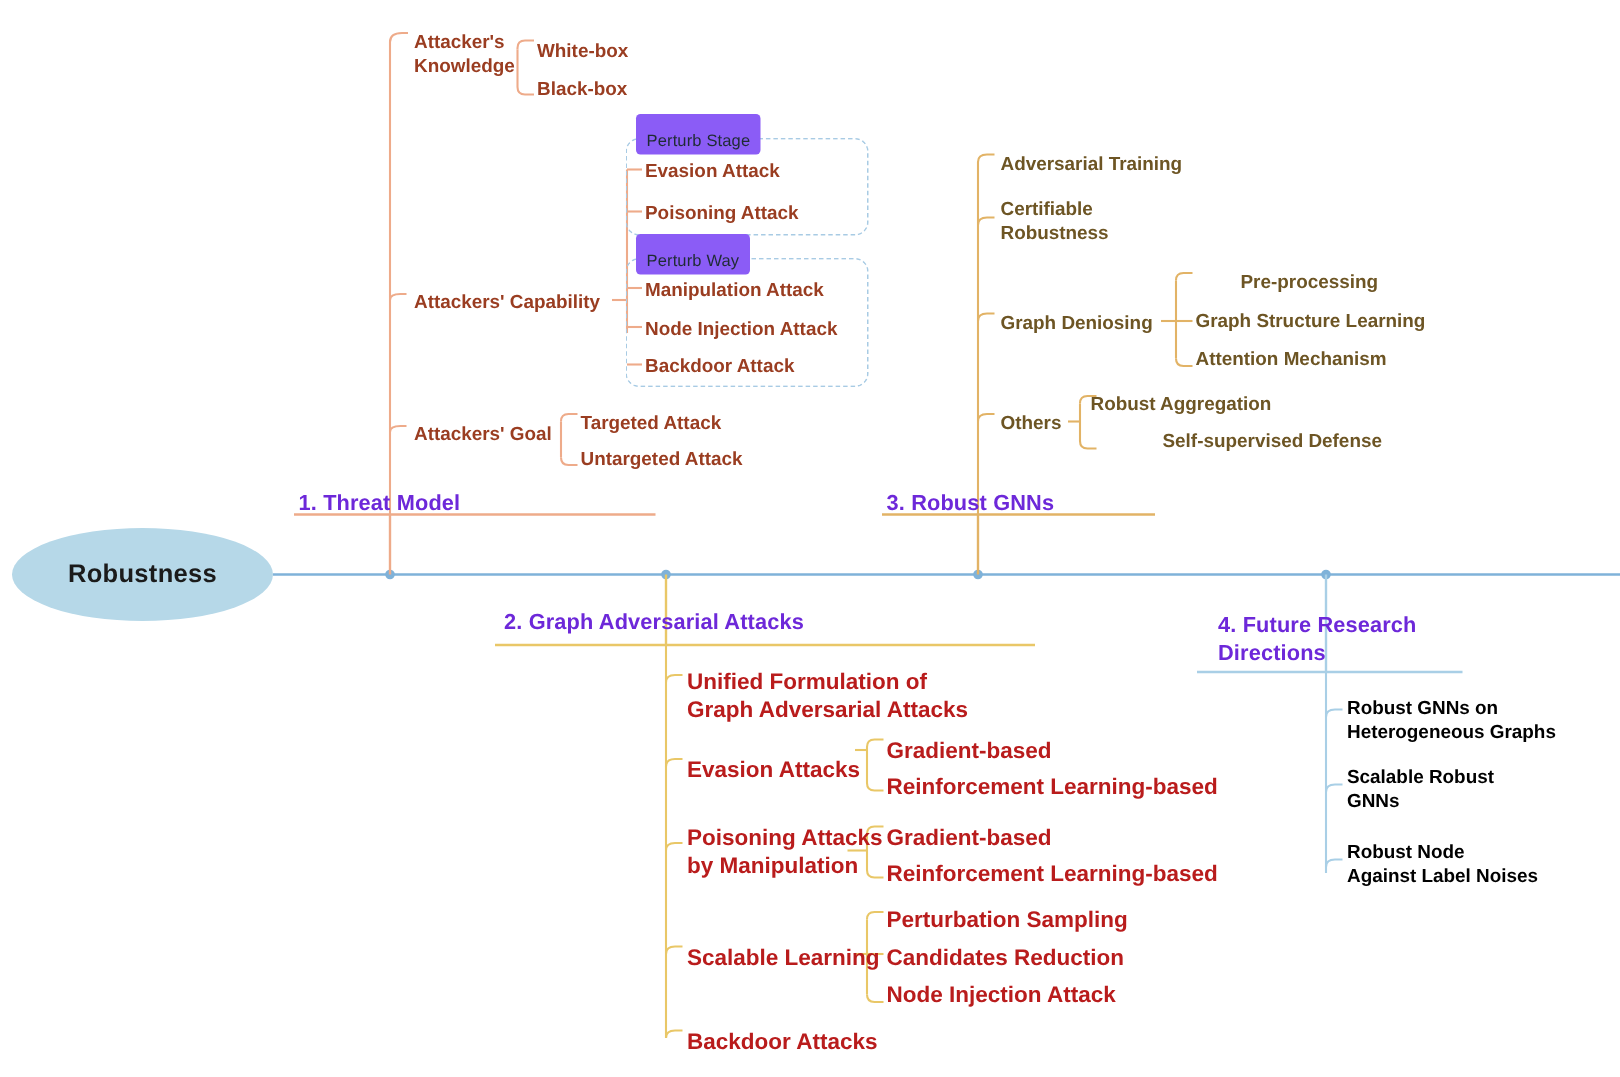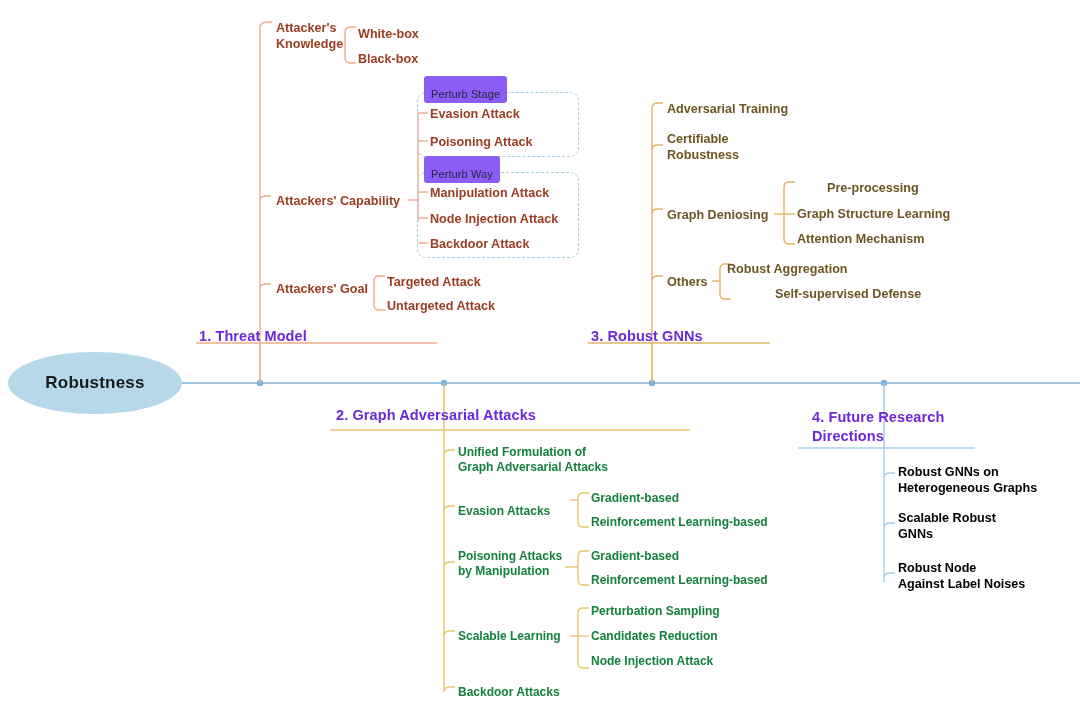--- a/index.html
+++ b/index.html
@@ -55,21 +55,21 @@
   
   .main-title {
     font-size: 14.5px;
     font-weight: bold;
     color: #6d28d9;
     letter-spacing: .1px;
   }
 
   
   .b1 { color: #9a3d21; font-weight: bold; font-size: 12.6px; }
-  .b2 { color: #15803d; font-weight: bold; font-size: 12px; }
+  .b2 { color: #b91c1c; font-weight: bold; font-size: 15px; }
   .b3 { color: #6d5524; font-weight: bold; font-size: 12.6px; }
   .b4 { color: #000000; font-weight: bold; font-size: 12.6px; }
 
   
   .sumbox {
     position: absolute;
     border: 1.4px dashed #a8cbe4;
     border-radius: 9px;
     background: transparent;
   }

